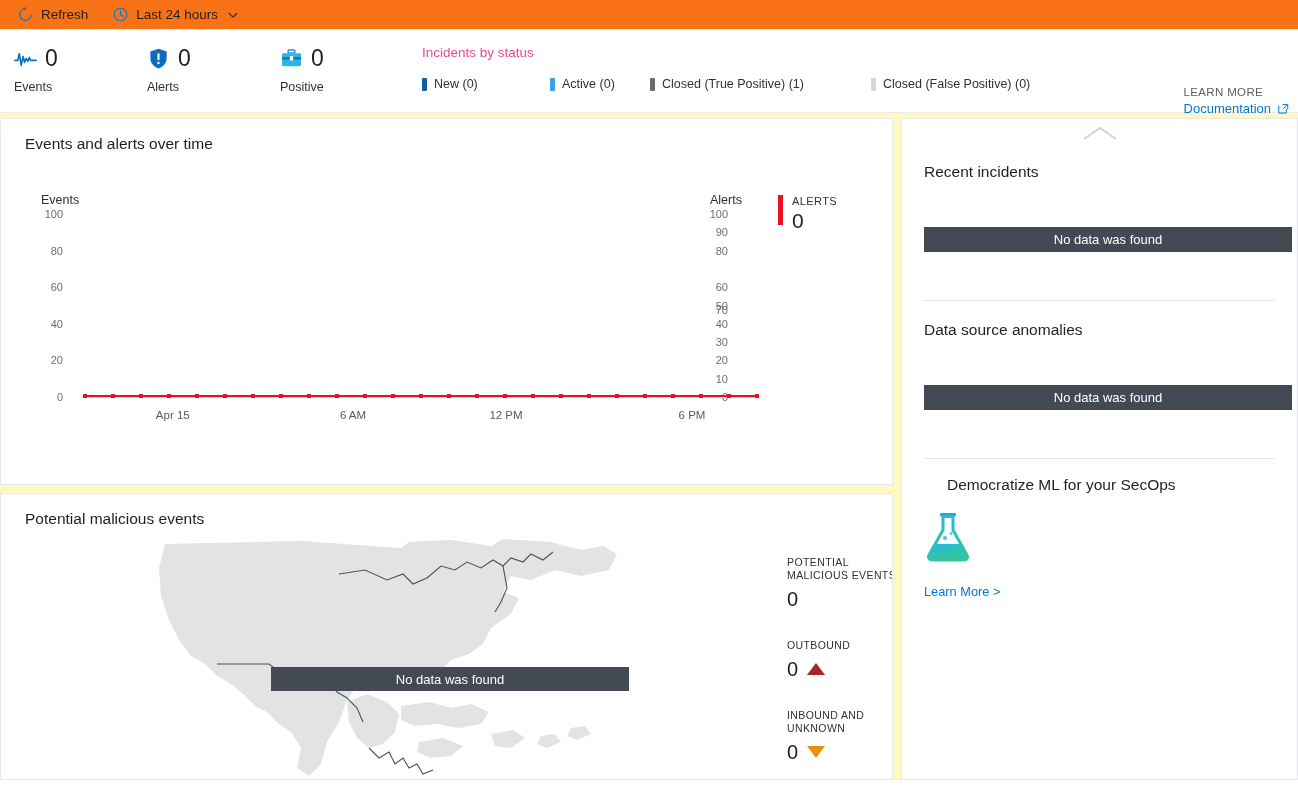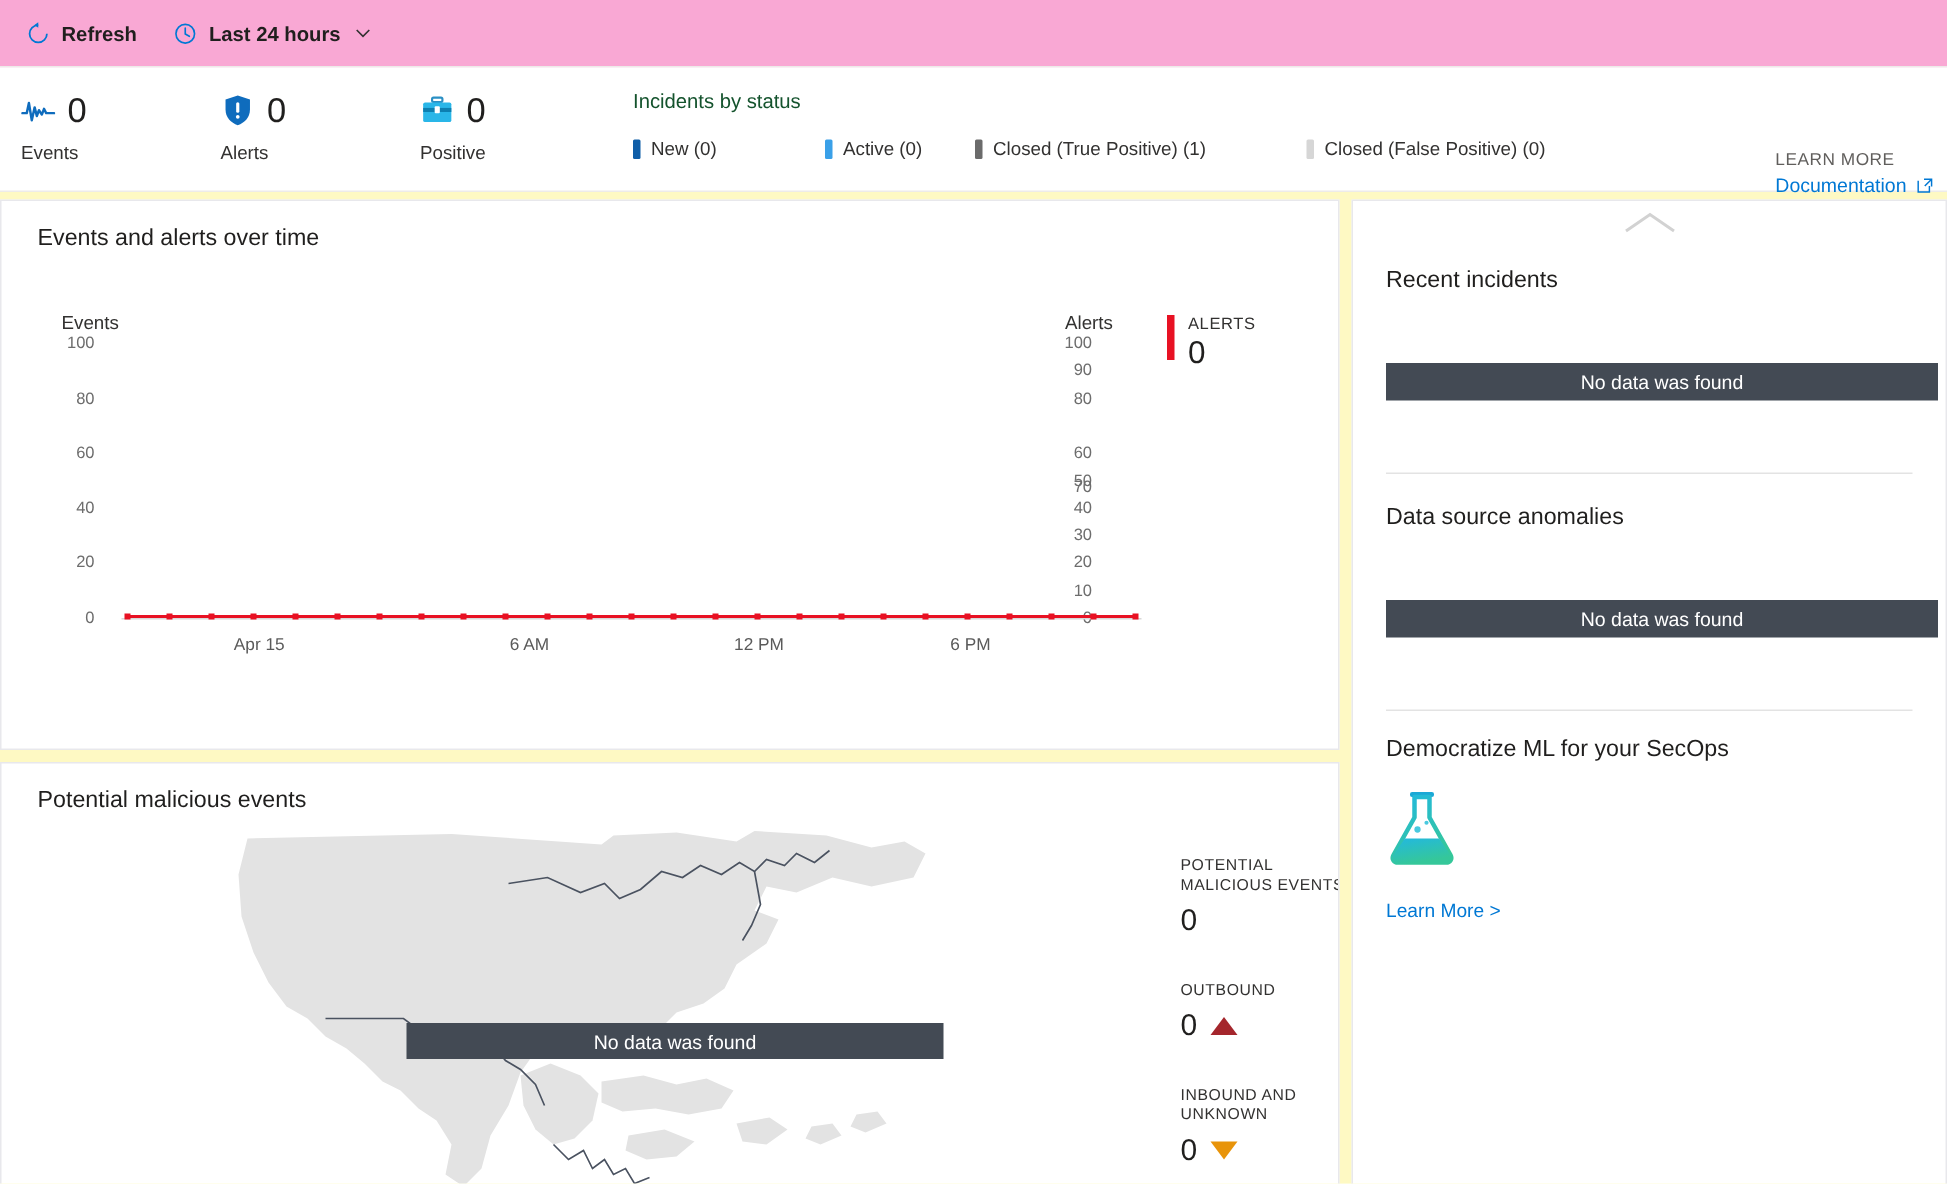--- a/index.html
+++ b/index.html
@@ -6,27 +6,26 @@
   html, body {
     width: 1298px; height: 789px;
     background: #ffffff;
     font-family: "Liberation Sans", sans-serif;
     color: #1b1a19;
     overflow: hidden;
   }
 
   
   .commandbar {
-    height: 45px;
+    height: 30px;
     display: flex; align-items: center;
     padding: 0 14px;
     gap: 18px;
     border-bottom: 1px solid #edebe9;
-    background: #f9a8d4;
-    font-weight: bold;
+    background: #f97316;
   }
   .cmd-item {
     display: flex; align-items: center; gap: 7px;
     font-size: 13.5px; color: #201f1e;
     cursor: pointer; height: 30px; padding: 0 3px;
   }
   .cmd-ico { width: 17px; height: 17px; display: block; flex: 0 0 auto; }
   .chev-small { width: 12px; height: 12px; margin-left: 2px; }
 
   
@@ -42,21 +41,21 @@
     width: 133px;
     display: flex; flex-direction: column;
     cursor: pointer;
   }
   .kpi-top { display: flex; align-items: center; gap: 8px; height: 32px; }
   .kpi-icon { width: 23px; height: 23px; display: block; }
   .kpi-value { font-size: 23px; font-weight: 400; color: #201f1e; line-height: 1; }
   .kpi-label { font-size: 12.5px; color: #323130; margin-top: 6px; }
 
   .status-block { margin-left: 9px; flex: 1; }
-  .status-title { font-size: 13.5px; color: #14532d; margin-top: 3px; }
+  .status-title { font-size: 13.5px; color: #ec4899; margin-top: 3px; }
   .status-legend { display: flex; margin-top: 17px; }
   .legend-item {
     display: flex; align-items: center; gap: 7px;
     font-size: 12.5px; color: #323130;
     cursor: pointer;
   }
   .legend-item:nth-child(1) { width: 128px; }
   .legend-item:nth-child(2) { width: 100px; }
   .legend-item:nth-child(3) { width: 221px; }
   .swatch { width: 5px; height: 13px; flex: 0 0 auto; border-radius: 1px; }
@@ -139,21 +138,21 @@
     position: absolute; left: 50%; transform: translateX(-50%); top: 6px;
     width: 44px; height: 18px; cursor: pointer;
   }
   .panel-section { padding: 0 22px; }
   .panel-title { font-size: 15.5px; color: #201f1e; padding-top: 44px; }
   .panel-title.second { padding-top: 20px; }
   .panel-nodata { position: relative; margin: 46px -22px 0 -22px; height: 25px; width: 368px; left: 22px; }
   .divider { height: 1px; background: #e3e3e3; margin: 48px 22px 0 22px; }
 
   .promo { padding: 0 22px; }
-  .promo-title { font-size: 15.5px; color: #201f1e; padding-top: 17px; }
+  .promo-title { font-size: 15.5px; color: #201f1e; padding-top: 17px; margin-left: 23px; }
   .promo-body { display: flex; gap: 14px; margin-top: 14px; }
   .promo-icon { width: 48px; height: 52px; flex: 0 0 auto; margin-top: 2px; }
   .promo-text { font-size: 12.6px; line-height: 17.5px; color: #323130; }
   .promo-link {
     display: inline-block; margin-top: 22px;
     font-size: 12.8px; color: #0078d4; text-decoration: none; cursor: pointer;
   }
 </style>
 </head>
 <body>
@@ -307,21 +306,21 @@
               <div class="marker" style="left: 562px;"></div>
               <div class="marker" style="left: 590px;"></div>
               <div class="marker" style="left: 618px;"></div>
               <div class="marker" style="left: 646px;"></div>
               <div class="marker" style="left: 674px;"></div>
             </div>
           <div id="xlabels">
               <div class="xlabel" style="left: 91.8px;">Apr 15</div>
               <div class="xlabel" style="left: 272px;">6 AM</div>
               <div class="xlabel" style="left: 425px;">12 PM</div>
-              <div class="xlabel" style="left: 566px;">6 PM</div>
+              <div class="xlabel" style="left: 611px;">6 PM</div>
             </div>
         </div>
         <div class="alerts-legend">
           <div class="alerts-bar"></div>
           <div>
             <div class="alerts-lab">ALERTS</div>
             <div class="alerts-val">0</div>
           </div>
         </div>
       </div>

